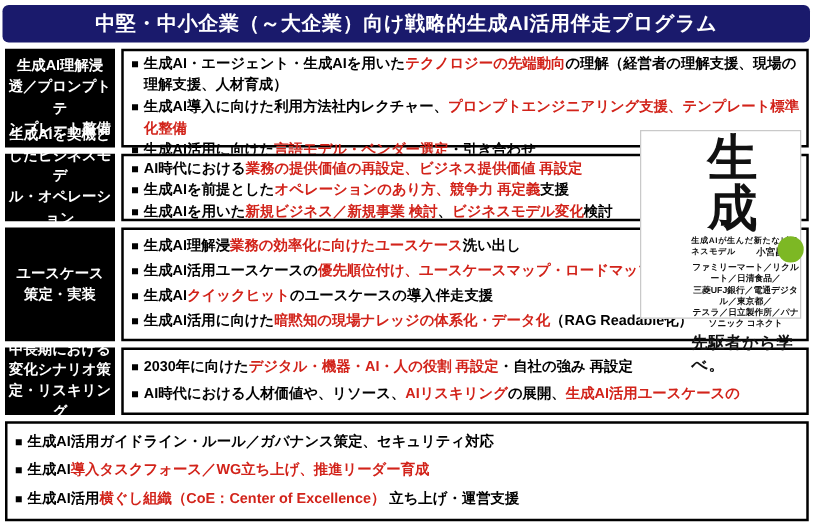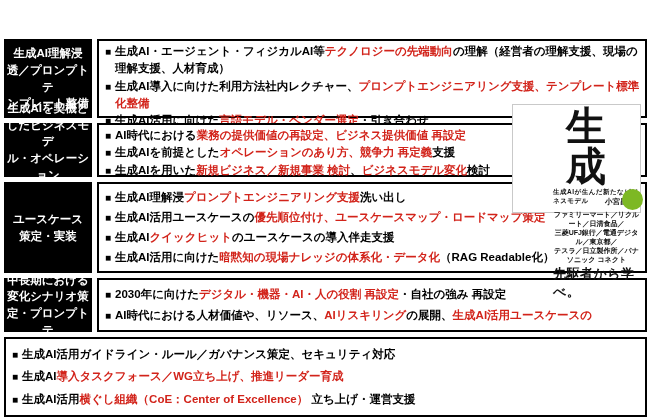--- a/index.html
+++ b/index.html
@@ -34,21 +34,21 @@
     flex:1; border:2px solid #000; background:#fff;
     display:flex; flex-direction:column; justify-content:space-evenly;
     padding:2px 4px 2px 6px;
   }
   .bullet { display:flex; align-items:flex-start; font-size:11.5px; font-weight:bold; color:#000; line-height:1.5; }
   .bullet .mark { flex:0 0 auto; margin-right:4px; font-size:10px; line-height:1.7; }
   .bullet .btext { flex:1; }
   .bullet .red { color:#d2231a; }
 
   .book {
-    position:absolute; left:512px; top:104px; width:129px; height:109px;
+    position:absolute; left:512px; top:104px; width:129px; height:151px;
     background:#fff; border:1px solid #c9c9c9; z-index:5;
     display:flex; flex-direction:column; align-items:flex-end;
     font-family:"Liberation Serif","DejaVu Serif",serif; color:#111;
     padding-top:2px;
     padding-left:40px;
   }
   .bk-title { font-size:40px; font-weight:bold; line-height:1.0; letter-spacing:13px; margin-left:13px; }
   .bk-sub { font-family:"Liberation Sans",sans-serif; font-size:6.5px; font-weight:bold; letter-spacing:0.5px; margin-top:1px; }
   .bk-dx { font-size:52px; font-weight:bold; line-height:0.88; letter-spacing:2px; }
   .bk-author { position:absolute; right:5px; top:92px; font-size:7.5px; font-weight:bold; writing-mode:horizontal-tb; }
@@ -57,30 +57,31 @@
   .bk-tagline { font-family:Liberation Mono, monospace; font-size:13px; font-weight:bold; letter-spacing:0.5px; margin-top:0px; }
   .bk-badge {
     position:absolute; right:-3px; top:84px; width:21px; height:21px; border-radius:50%;
     background:#7db824; z-index:6;
   }
 </style>
 </head>
 <body>
 
 <div class="page">
+  <div class="header">中堅・中小企業（～大企業）向け戦略的生成AI活用伴走プログラム</div>
 
   <div class="rows" id="rows">
       <div class="row">
         <div class="label-box">生成AI理解浸
 透／プロンプトテ
 ンプレート整備</div>
         <div class="content-box">
           <div class="bullet">
             <span class="mark">■</span>
-            <span class="btext"><span>生成AI・エージェント・フィジカルAI等</span><span class="red">テクノロジーの先端動向</span><span>の理解（経営者の理解支援、現場の理解支援、人材育成）</span></span>
+            <span class="btext"><span>生成AI・エージェント・生成AIを用いた</span><span class="red">テクノロジーの先端動向</span><span>の理解（経営者の理解支援、現場の理解支援、人材育成）</span></span>
           </div>
           <div class="bullet">
             <span class="mark">■</span>
             <span class="btext"><span>生成AI導入に向けた利用方法社内レクチャー、</span><span class="red">プロンプトエンジニアリング支援、テンプレート標準化整備</span></span>
           </div>
           <div class="bullet">
             <span class="mark">■</span>
             <span class="btext"><span>生成AI活用に向けた</span><span class="red">言語モデル・ベンダー選定</span><span>・引き合わせ</span></span>
           </div>
         </div>
@@ -104,40 +105,40 @@
             <span class="btext"><span>生成AIを用いた</span><span class="red">新規ビジネス／新規事業 検討</span><span>、</span><span class="red">ビジネスモデル変化</span><span>検討</span></span>
           </div>
         </div>
       </div>
       <div class="row">
         <div class="label-box">ユースケース
 策定・実装</div>
         <div class="content-box">
           <div class="bullet">
             <span class="mark">■</span>
-            <span class="btext"><span>生成AI理解浸</span><span class="red">プロンプトエンジニアリング支援</span><span>洗い出し</span></span>
+            <span class="btext"><span>生成AI理解浸</span><span class="red">業務の効率化に向けたユースケース</span><span>洗い出し</span></span>
           </div>
           <div class="bullet">
             <span class="mark">■</span>
             <span class="btext"><span>生成AI活用ユースケースの</span><span class="red">優先順位付け、ユースケースマップ・ロードマップ策定</span></span>
           </div>
           <div class="bullet">
             <span class="mark">■</span>
             <span class="btext"><span>生成AI</span><span class="red">クイックヒット</span><span>のユースケースの導入伴走支援</span></span>
           </div>
           <div class="bullet">
             <span class="mark">■</span>
             <span class="btext"><span>生成AI活用に向けた</span><span class="red">暗黙知の現場ナレッジの体系化・データ化</span><span>（RAG Readable化）</span></span>
           </div>
         </div>
       </div>
       <div class="row">
         <div class="label-box">中長期における
 変化シナリオ策
-定・プロンプトテ</div>
+定・リスキリング</div>
         <div class="content-box">
           <div class="bullet">
             <span class="mark">■</span>
             <span class="btext"><span>2030年に向けた</span><span class="red">デジタル・機器・AI・人の役割 再設定</span><span>・自社の強み 再設定</span></span>
           </div>
           <div class="bullet">
             <span class="mark">■</span>
             <span class="btext"><span>AI時代における人材価値や、リソース、</span><span class="red">AIリスキリング</span><span>の展開、</span><span class="red">生成AI活用ユースケースの</span></span>
           </div>
         </div>

